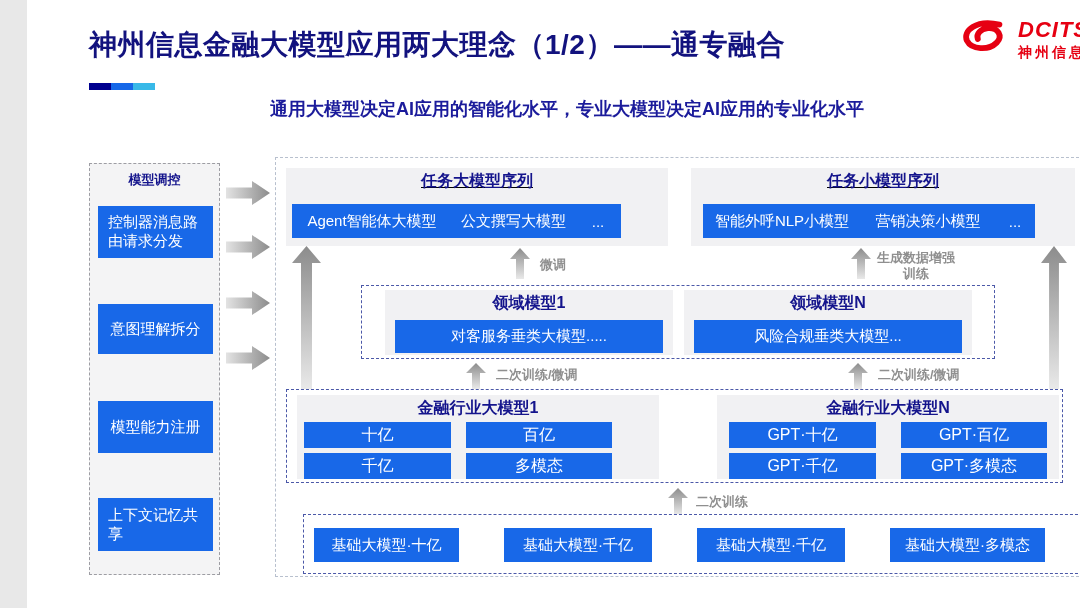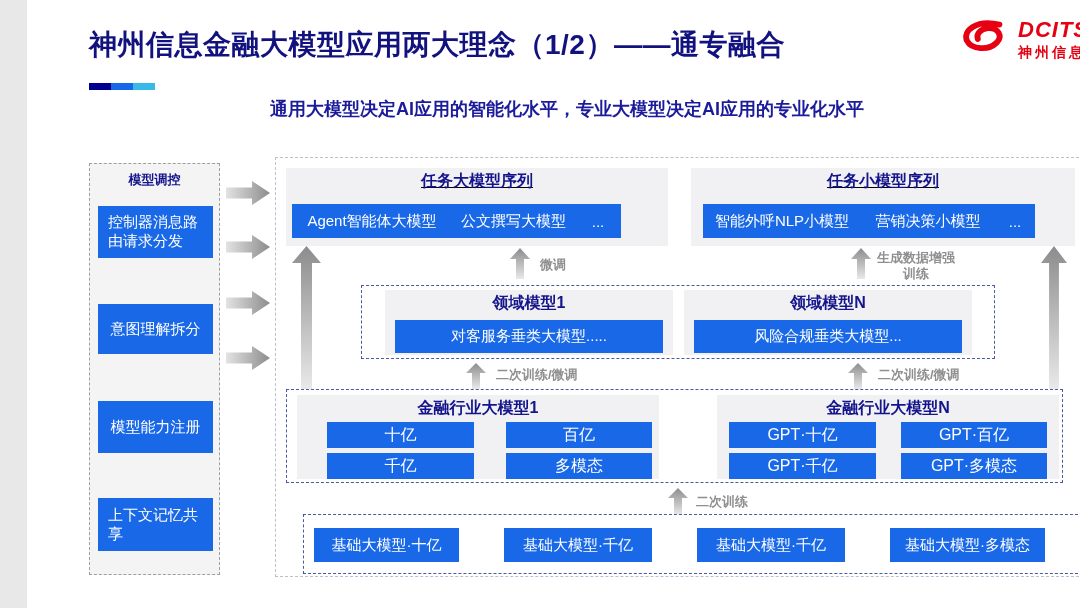--- a/index.html
+++ b/index.html
@@ -68,21 +68,21 @@
   .domain-group { position:absolute; top:4px; width:288px; height:65px; background:#F1F1F3; }
   .dg1 { left:23px; } .dg2 { left:322px; }
   .domain-group .bluebox { position:absolute; left:10px; right:10px; top:30px; height:33px; }
   
   .industry-wrap { position:absolute; left:10px; top:231px; width:777px; height:94px;
     border:1px dashed #4B58A8; background:#fff; }
   .industry-group { position:absolute; top:5px; height:84px; background:#F1F1F3; }
   .ig1 { left:10px;  width:362px; }
   .ig2 { left:430px; width:342px; }
   .ind-grid { position:absolute; top:27px; display:grid; grid-template-columns:147px 146px; grid-auto-rows:26px; row-gap:5px; }
-  .ig1 .ind-grid { left:30px; column-gap:32px; }
+  .ig1 .ind-grid { left:7px; column-gap:15px; }
   .ig2 .ind-grid { left:12px; column-gap:25px; }
   .ind-grid .bluebox { font-size:16px; }
   
   .base-wrap { position:absolute; left:27px; top:356px; width:785px; height:60px;
     border:1px dashed #4B58A8; background:#fff; }
   .base-row { position:absolute; left:10px; top:13px; display:grid;
     grid-template-columns:145px 148px 148px 155px; column-gap:45px; }
   .base-row .bluebox { height:34px; }
   
   .arr-up { position:absolute; width:20px; height:31px; }

